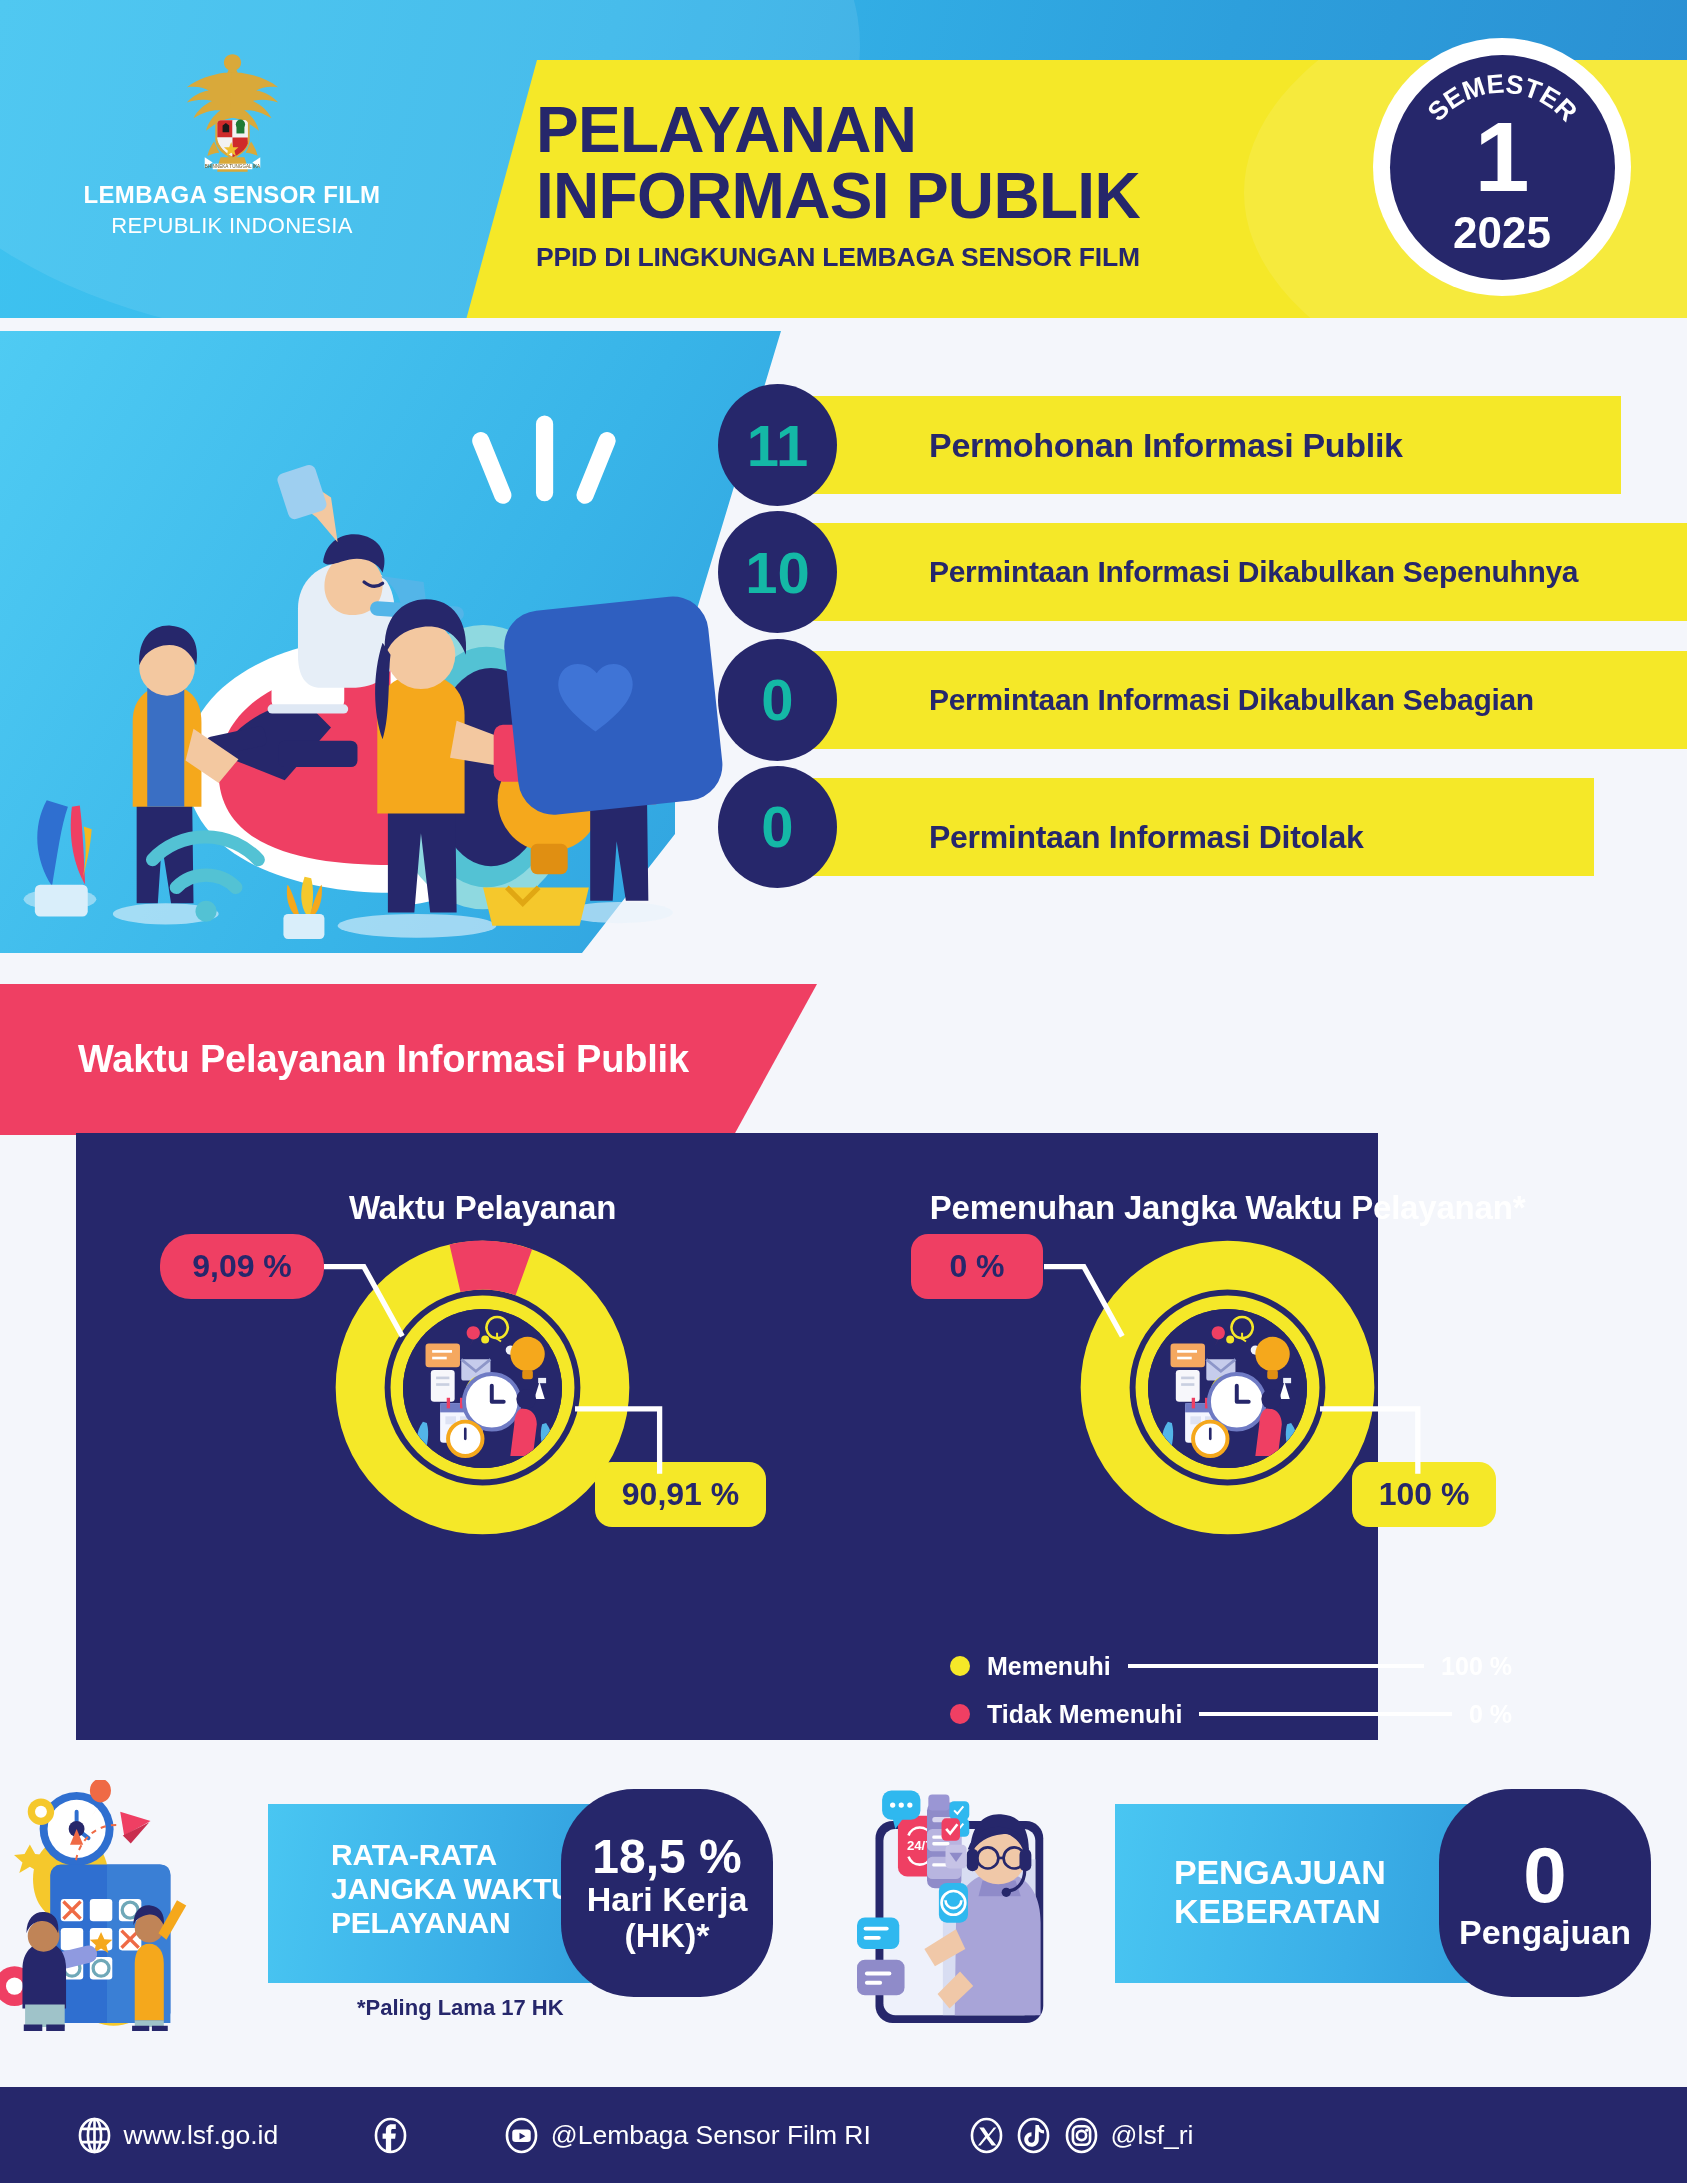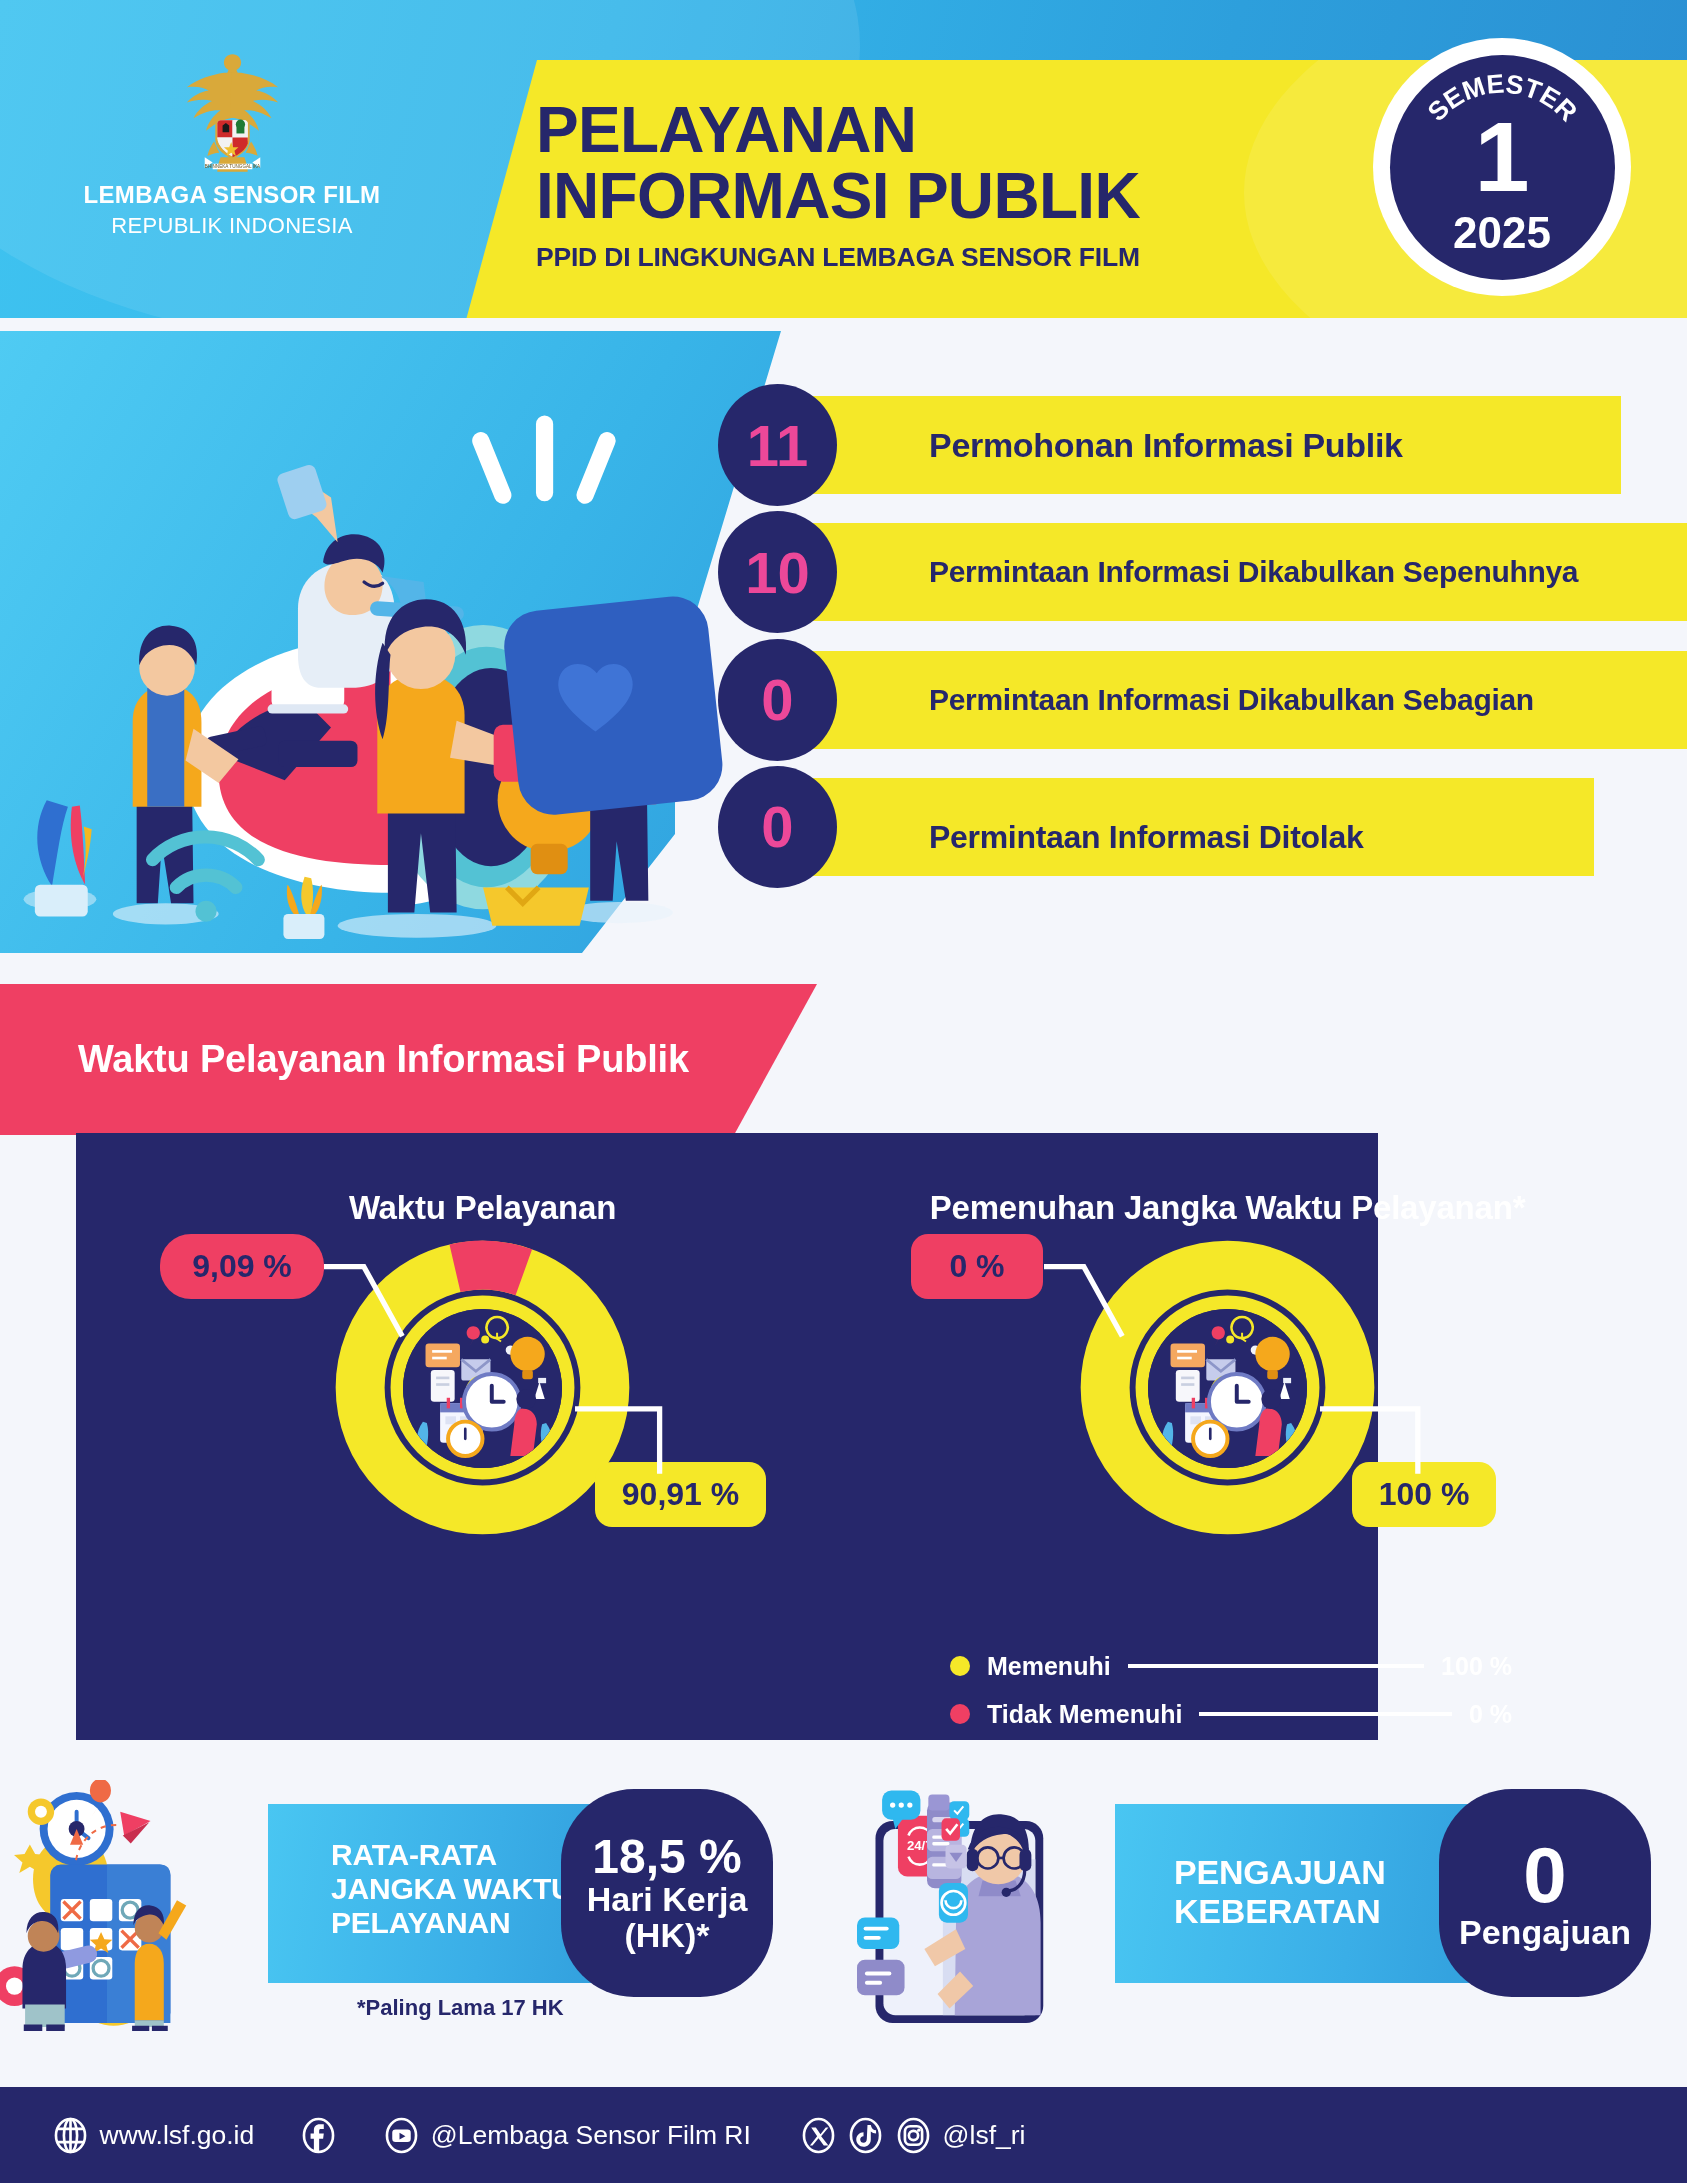--- a/index.html
+++ b/index.html
@@ -92,21 +92,21 @@
   .stat-bar {
     position:absolute; left:112px; top:12px; height:98px; background:#f5e828;
     display:flex; align-items:center;
   }
   .stat-bar .lbl {
     font-size:30px; font-weight:bold; color:#26276b; margin-left:122px;
     letter-spacing:-0.3px;
   }
   .stat-circle {
     position:absolute; left:23px; top:0; width:119px; height:122px; border-radius:50%;
-    background:#26276b; color:#ec4899; display:flex; align-items:center; justify-content:center;
+    background:#26276b; color:#14b8a6; display:flex; align-items:center; justify-content:center;
     font-size:58px; font-weight:bold;
   }
   .r0 .stat-bar { width:814px; }
   .r1 .stat-bar { width:953px; }
   .r2 .stat-bar { width:926px; }
   .r3 .stat-bar { width:787px; }
   .r0 .stat-bar .lbl { font-size:34px; }
   .r1 .stat-bar .lbl { font-size:30px; }
   .r2 .stat-bar .lbl { font-size:30px; }
   .r3 .stat-bar .lbl { font-size:32px;margin-top:22px; }
@@ -194,21 +194,21 @@
   .pill-big.huge { font-size:78px; }
   .pill-sml { font-size:34px; font-weight:bold; line-height:1.08; }
 
   .bill { position:absolute; left:0; top:0; width:284px; height:251px; }
   .bill svg { width:100%; height:100%; }
   .bcard.right .bill { left:6.6px; width:284px; }
 
   
   .footer {
     position:absolute; left:0; top:2087px; width:1687px; height:96px;
-    background:#26276b; display:flex; align-items:center;
+    background:#26276b; display:flex; align-items:center;gap:24px;
   }
   .fitem { display:flex; align-items:center; color:#fff; }
   .fitem .ic { width:37px; height:37px; flex:0 0 auto; }
   .fitem .ic svg { width:100%; height:100%; display:block; }
   .fitem .tx { font-size:26.5px; margin-left:10.6px; white-space:nowrap; }
   .f-sp-1 { width:52px; } .f-sp-2 { width:46px; } .f-sp-3 { width:49px; }
   .f-icons { display:flex; align-items:center; gap:10.6px; }
 </style>
 </head>
 <body>

